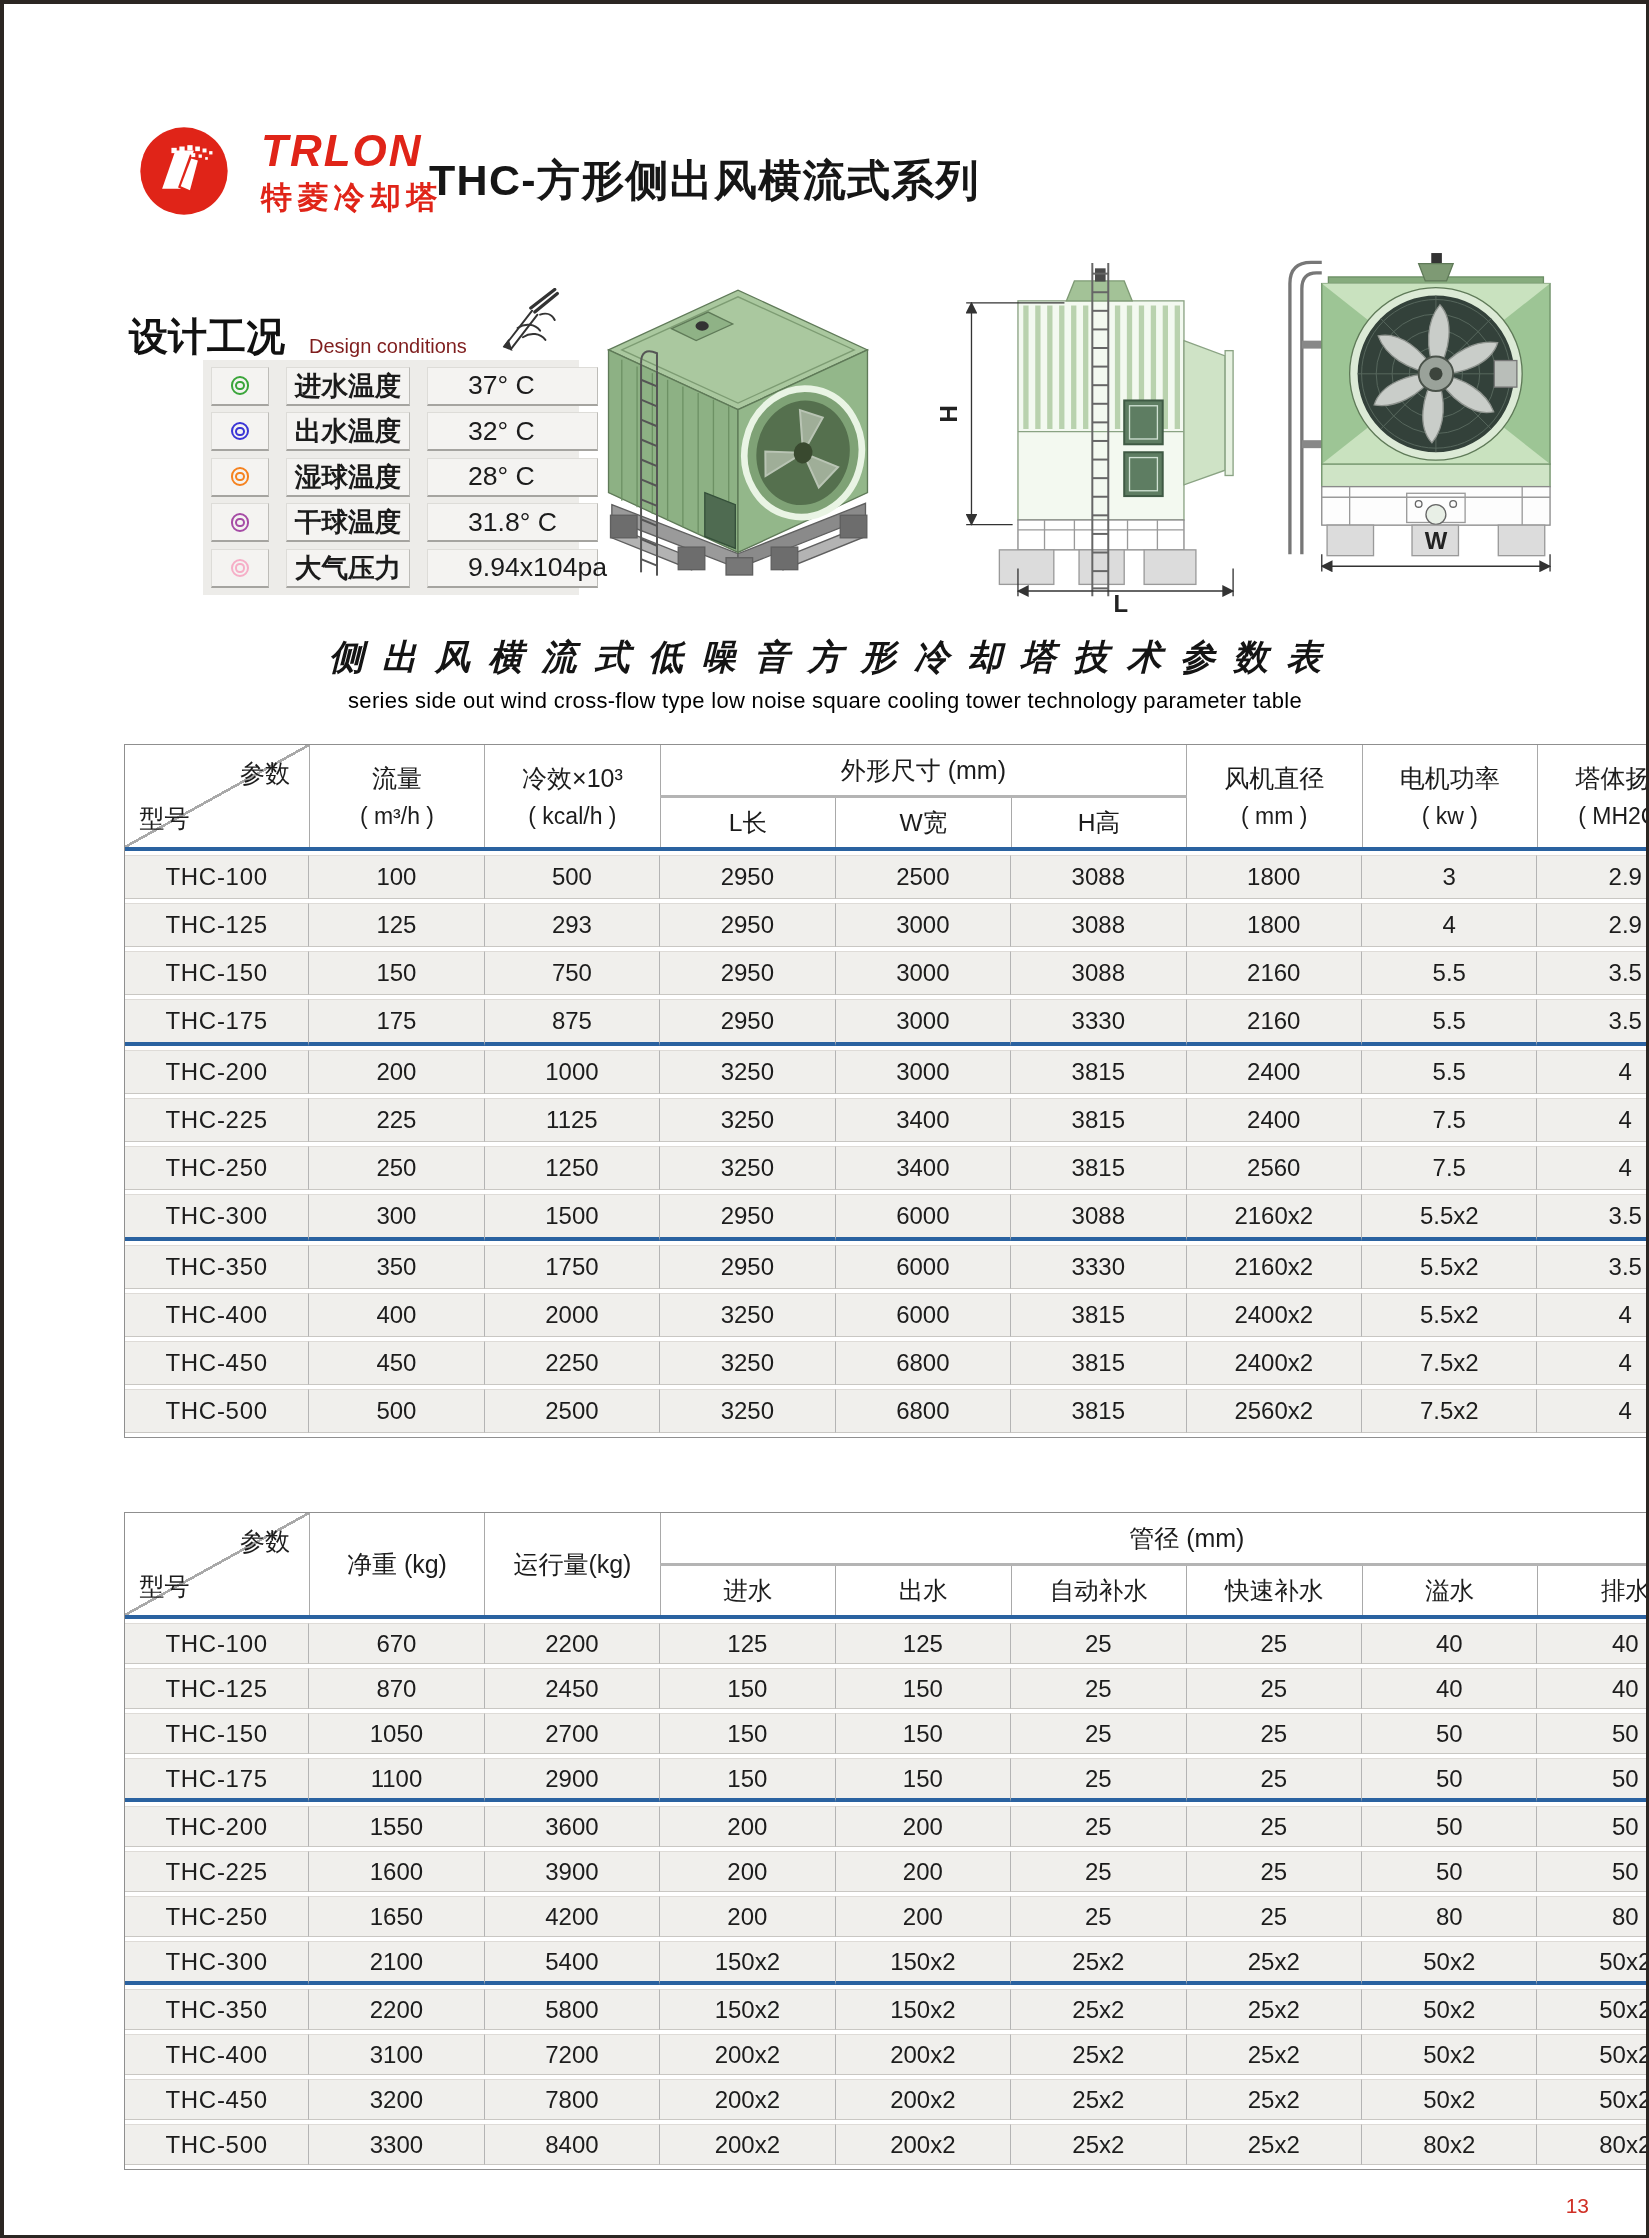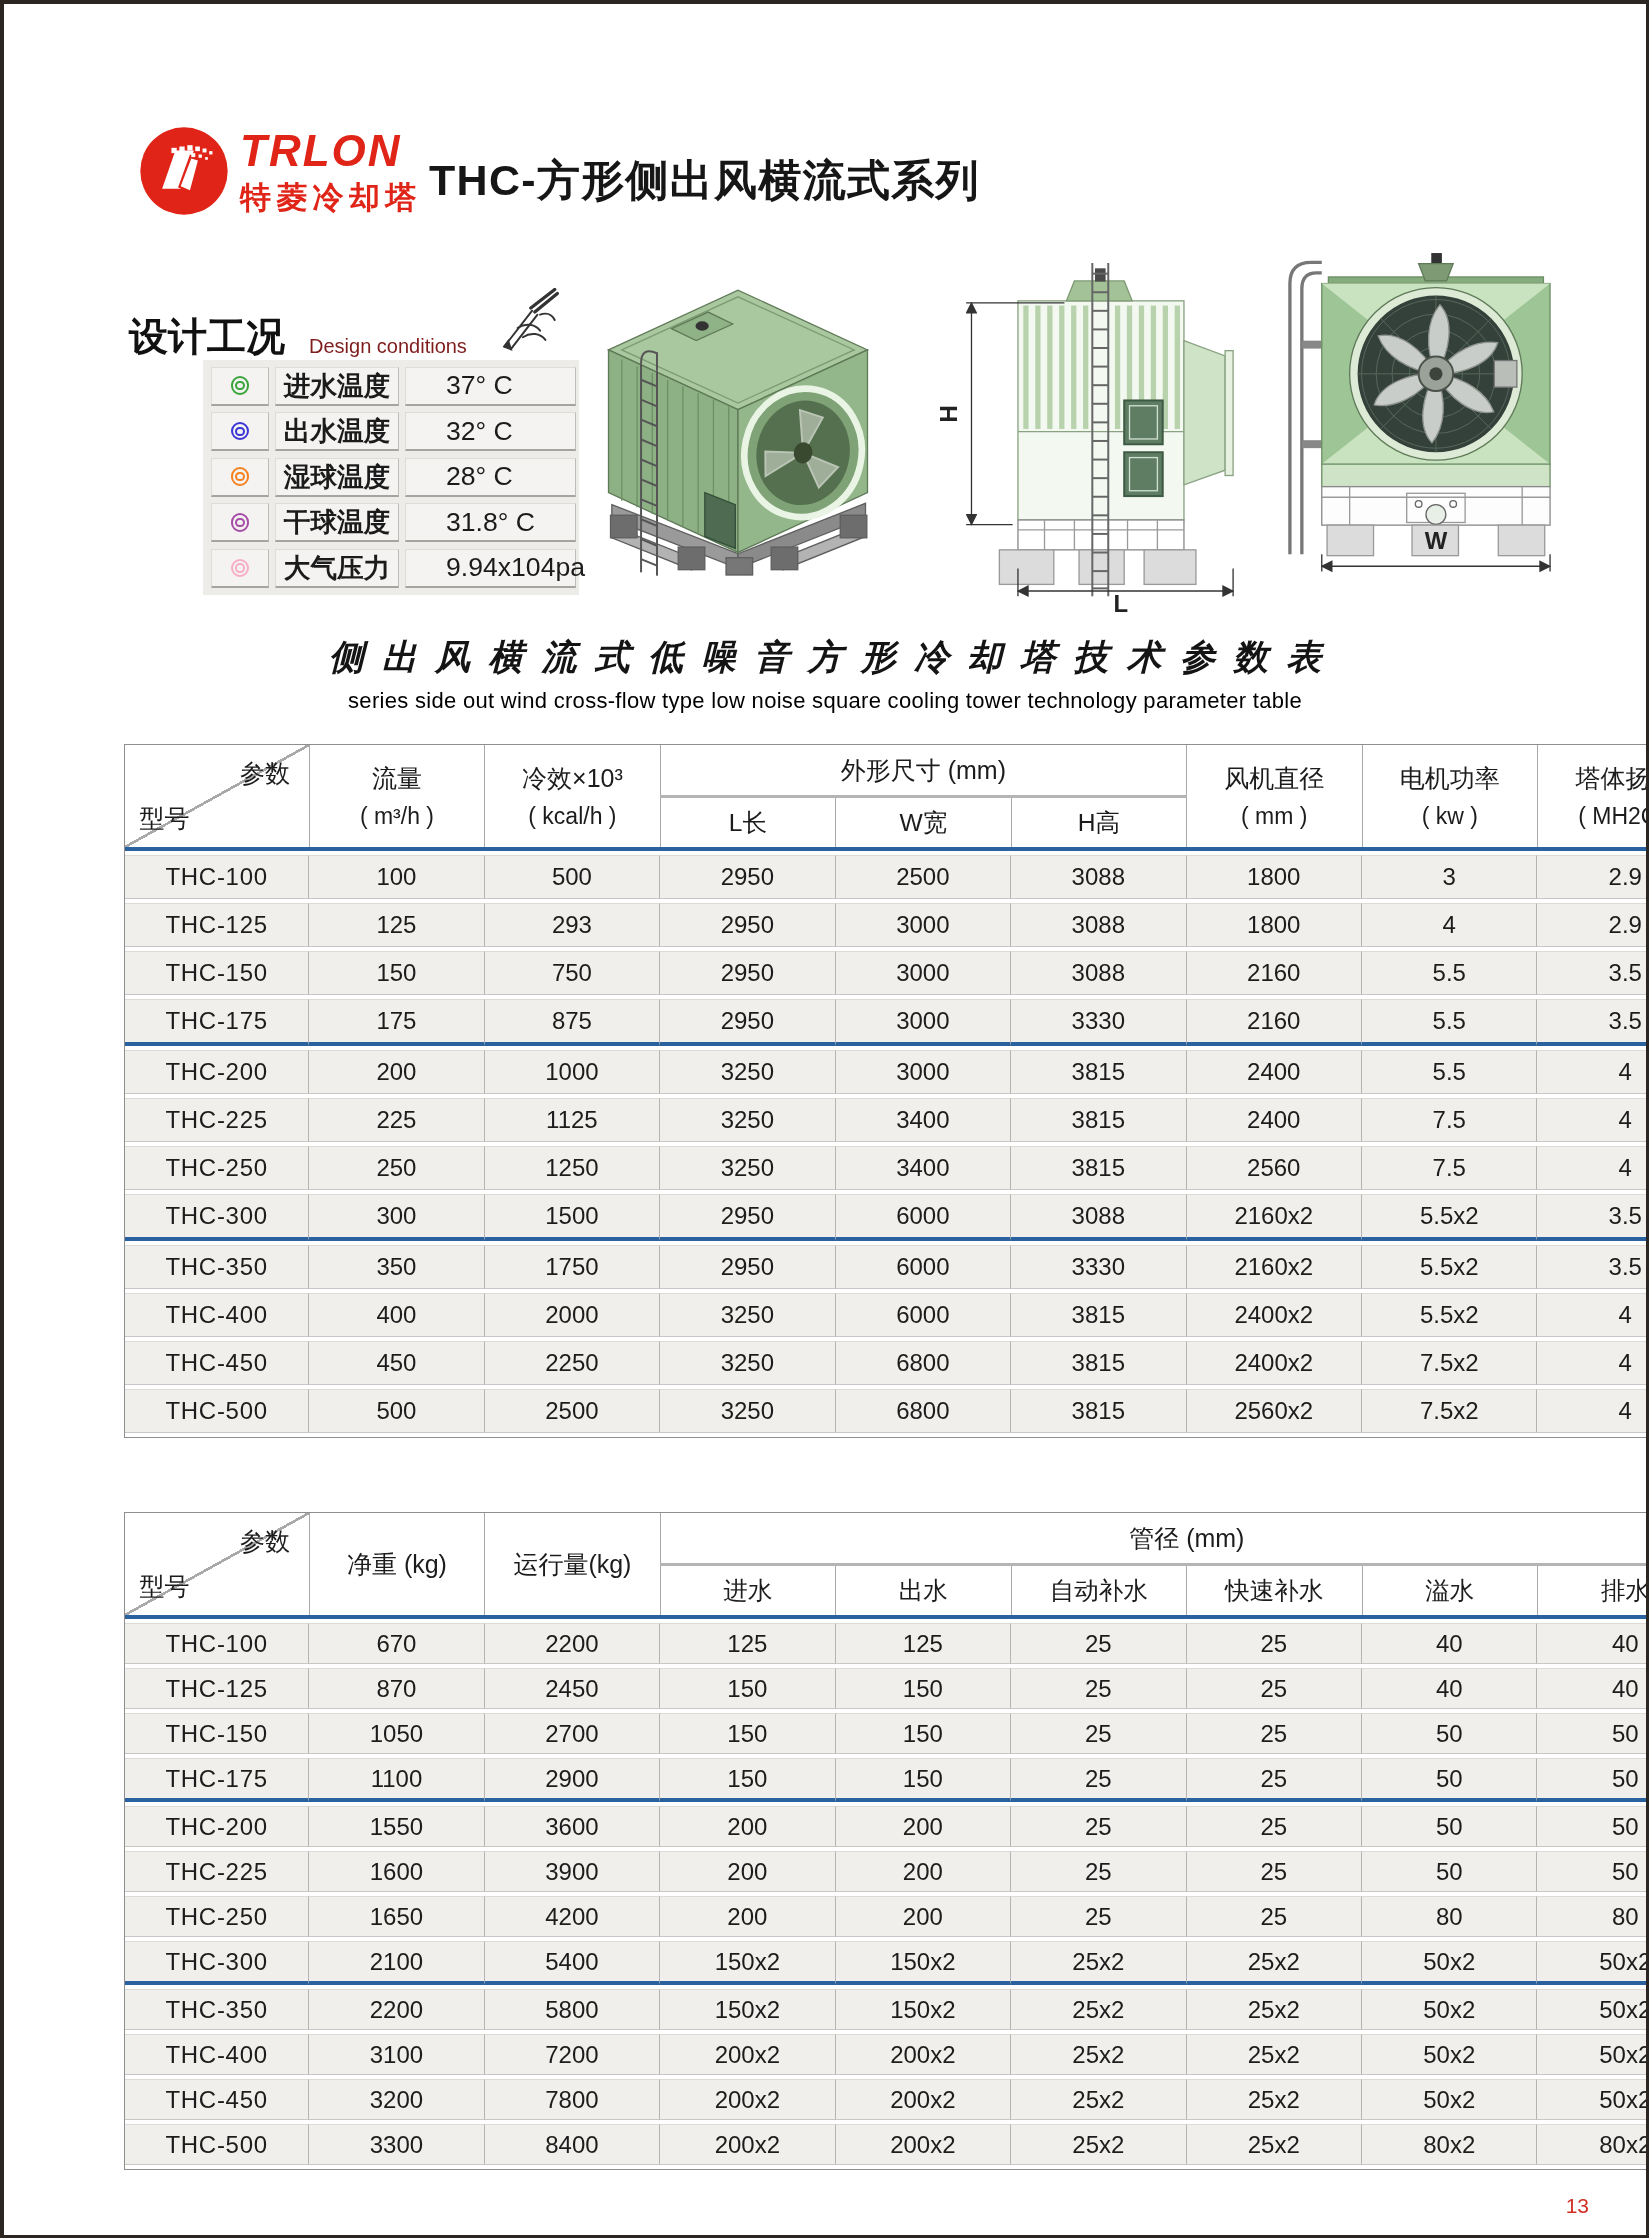--- a/index.html
+++ b/index.html
@@ -1,33 +1,33 @@
 <!DOCTYPE html>
 <html style="font-size:10.6px"><head>
 <meta charset="utf-8">
 <style>
   html,body{margin:0;padding:0;background:#ffffff;}
   body{font-family:"Liberation Sans","DejaVu Sans",sans-serif;}
   .sheet{position:relative;width:1650px;height:2239px;background:#ffffff;
          border:4px solid #2b2622;box-sizing:border-box;overflow:hidden;}
 
   
-  .logo-block{position:absolute;left:133px;top:120px;display:flex;align-items:center;gap:9px;}
+  .logo-block{position:absolute;left:133px;top:120px;display:flex;align-items:center;gap:30px;}
   .brand-text{display:flex;flex-direction:column;line-height:1;}
   .brand-en{color:#e02418;font-size:44px;font-weight:900;font-style:italic;letter-spacing:2px;}
   .brand-cn{color:#e02418;font-size:31px;font-weight:800;letter-spacing:5.3px;margin-top:9.3px;}
   .page-title{position:absolute;left:425px;top:148px;font-size:43px;font-weight:800;color:#161616;letter-spacing:1.3px;}
 
   
   .cond-heading{position:absolute;left:125px;top:284px;display:flex;align-items:flex-end;gap:24px;}
   .cond-title-cn{font-size:39px;font-weight:700;color:#111;}
   .cond-title-en{font-size:20px;color:#7f1d1d;padding-bottom:4px;border-bottom:2px dotted #9db7d6;}
   .hand-icon{margin-bottom:12px;}
   .cond-panel{position:absolute;left:199px;top:356px;width:376px;background:#edecE9;padding:6.6px 8px;box-sizing:border-box;}
-  .cond-row{display:grid;grid-template-columns:58px 124px 171px;gap:6px;margin-bottom:6.6px;}
+  .cond-row{display:grid;grid-template-columns:58px 124px 171px;gap:17px;margin-bottom:6.6px;}
   .cond-row:last-child{margin-bottom:0;text-align:center;}
   .cond-cell{background:#f4f3f1;border:0.7px solid #dddcd8;border-bottom:2.7px solid #a5a4a0;
              border-right:1.3px solid #bdbcb8;height:36px;display:flex;align-items:center;}
   .icon-cell{justify-content:center;}
   .label-cell{justify-content:center;font-size:26.6px;font-weight:700;color:#1b1b1b;}
   .value-cell{padding-left:40px;font-size:26.6px;color:#1b1b1b;}
   .ring{width:14.6px;height:14.6px;border:2px solid currentColor;border-radius:50%;
         display:flex;align-items:center;justify-content:center;}
   .ring::after{content:"";width:5.3px;height:5.3px;border:2px solid currentColor;border-radius:50%;}
 

